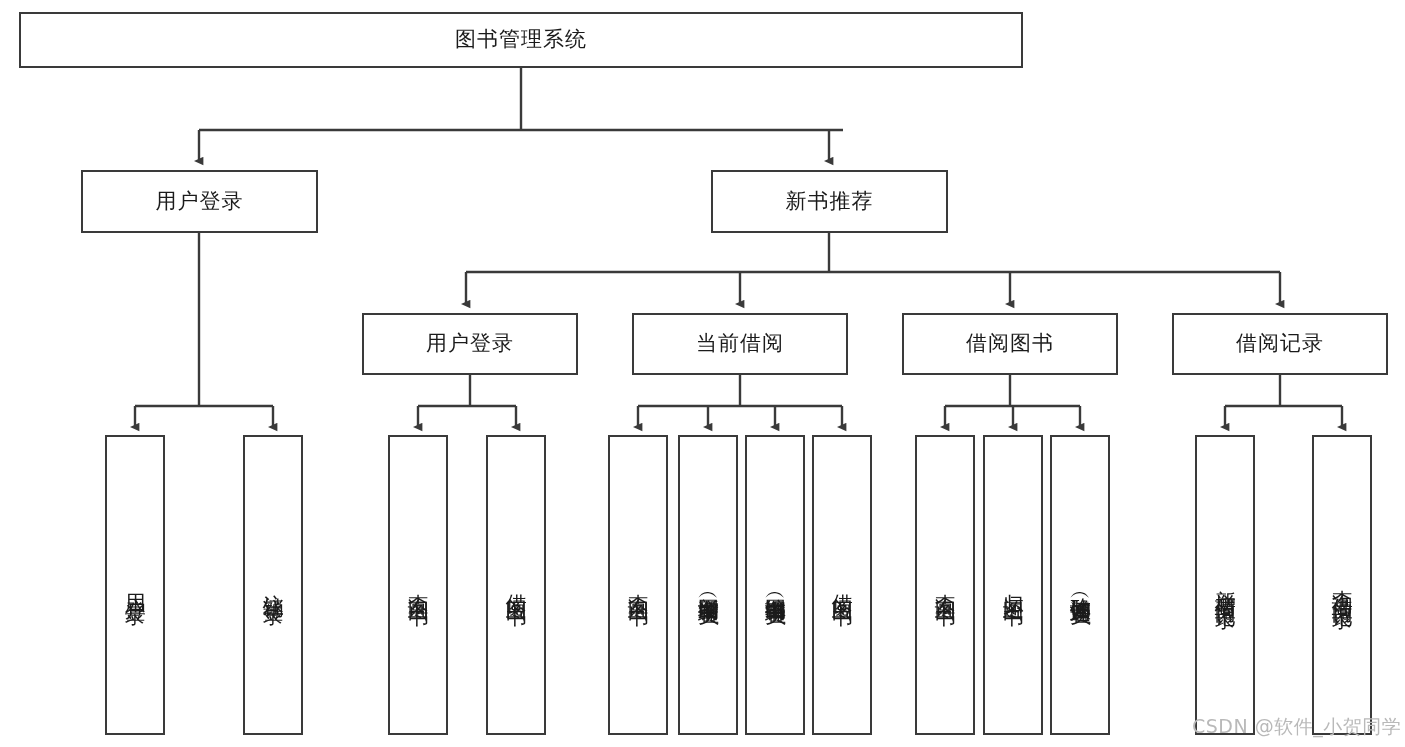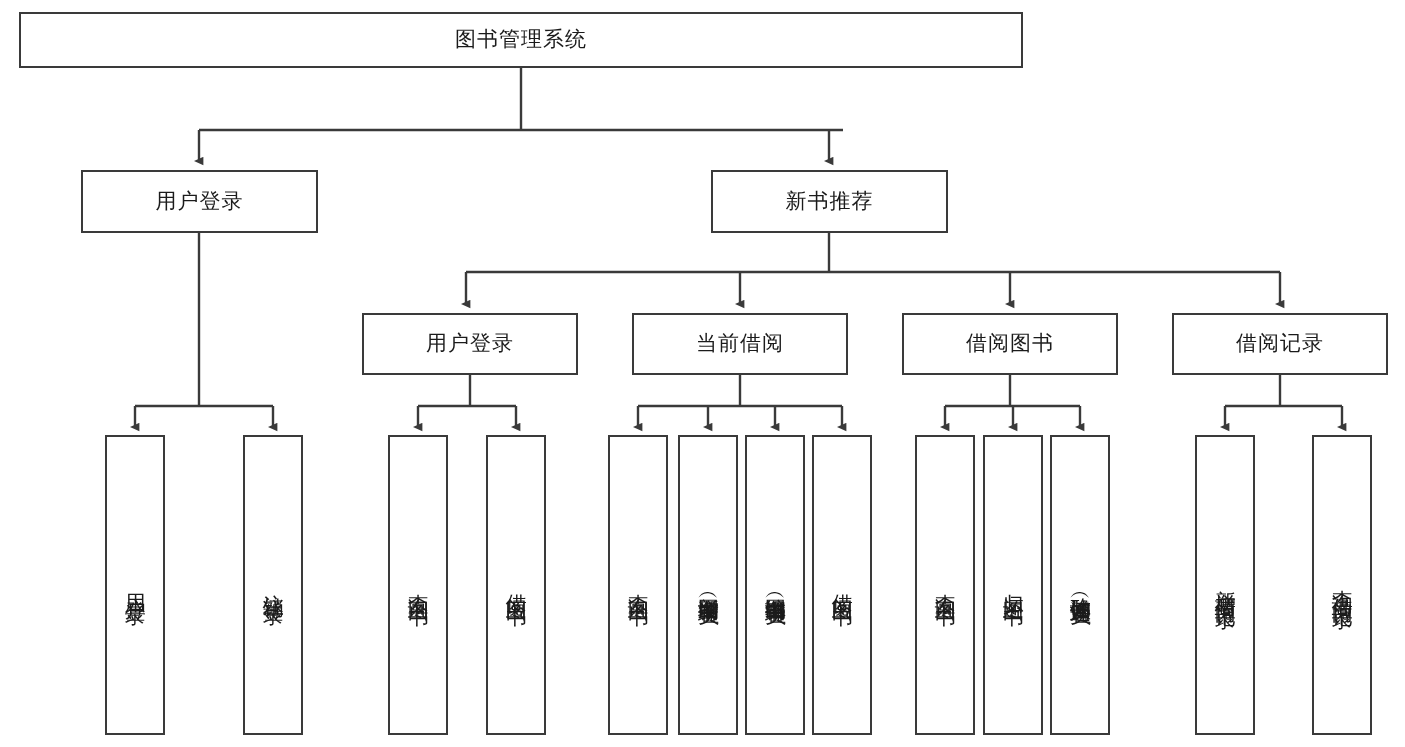--- a/index.html
+++ b/index.html
@@ -207,13 +207,14 @@
         <span class="label">确认归还（管理员）</span>
       </div>
       <div class="node vertical" style="left: 1195px; top: 435px; width: 60px; height: 300px;">
         <span class="label">新增借阅记录</span>
       </div>
       <div class="node vertical" style="left: 1312px; top: 435px; width: 60px; height: 300px;">
         <span class="label">查询借阅记录</span>
       </div>
     </div>
 
+  <div class="watermark" style="left:1192px; top:714px;">CSDN @软件_小贺同学</div>
 </div>
 
 </body></html>

